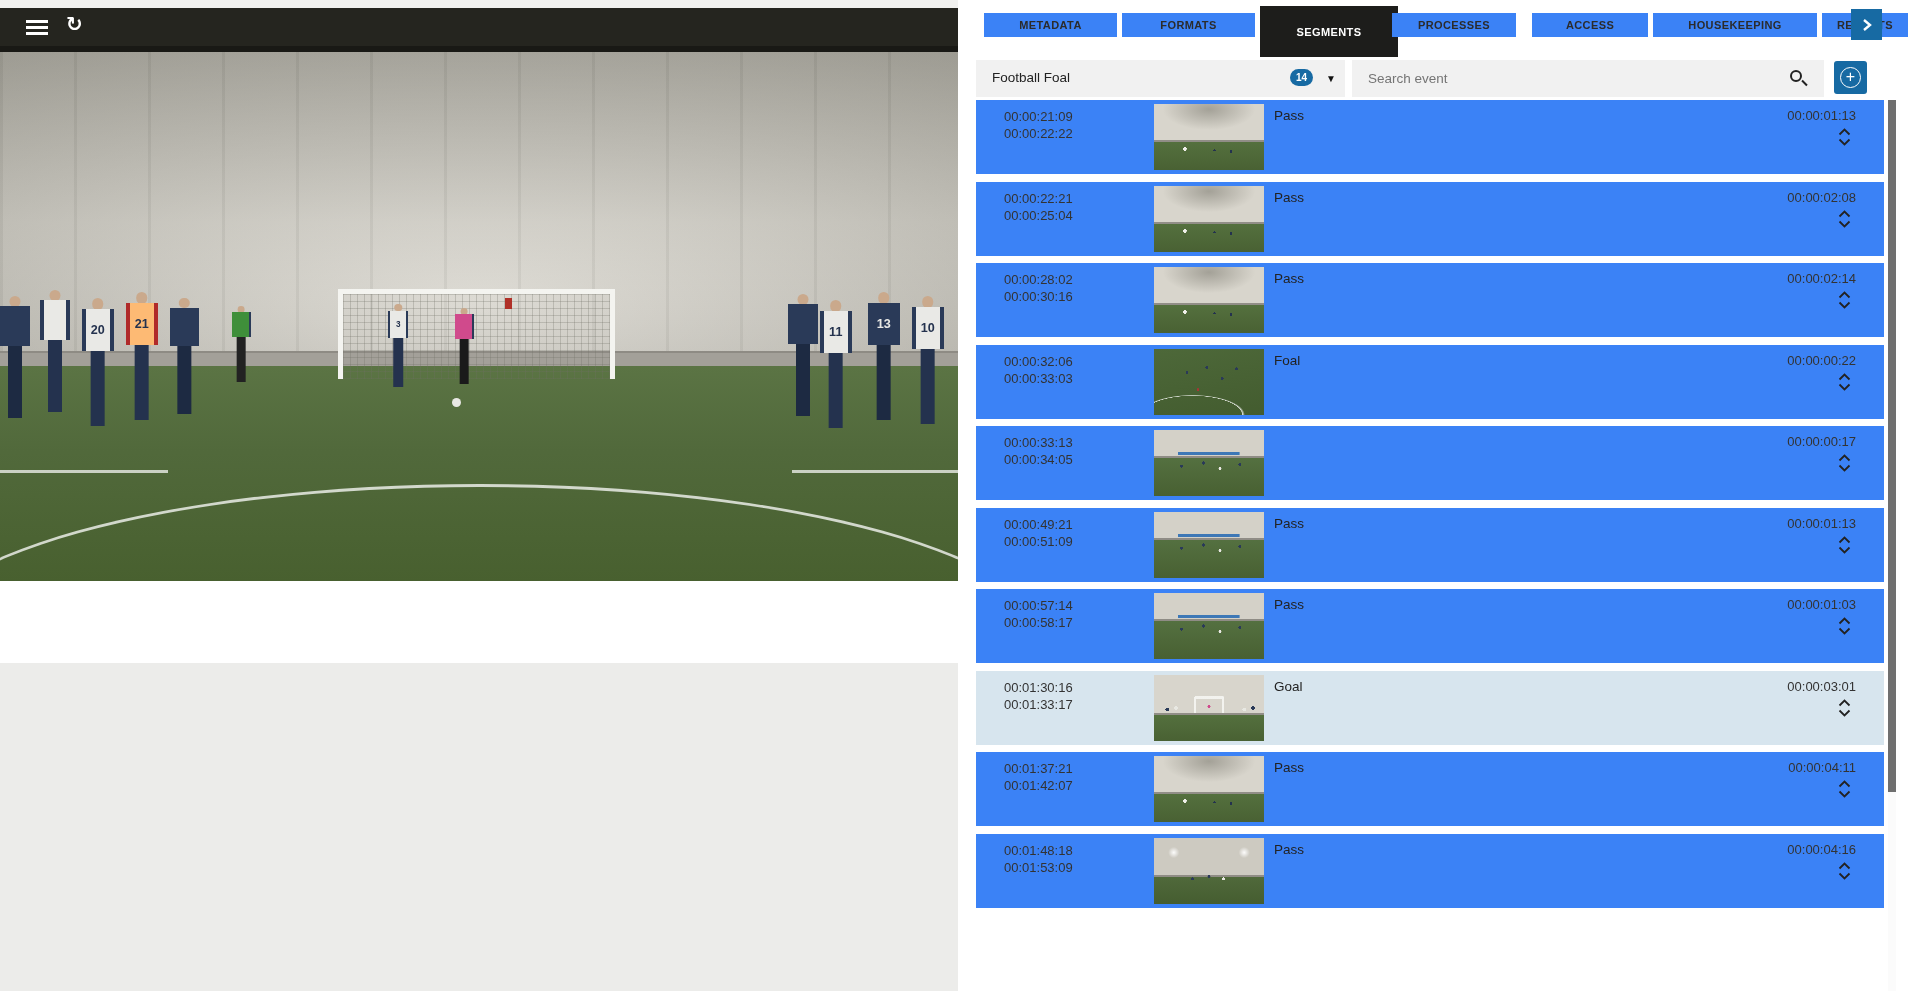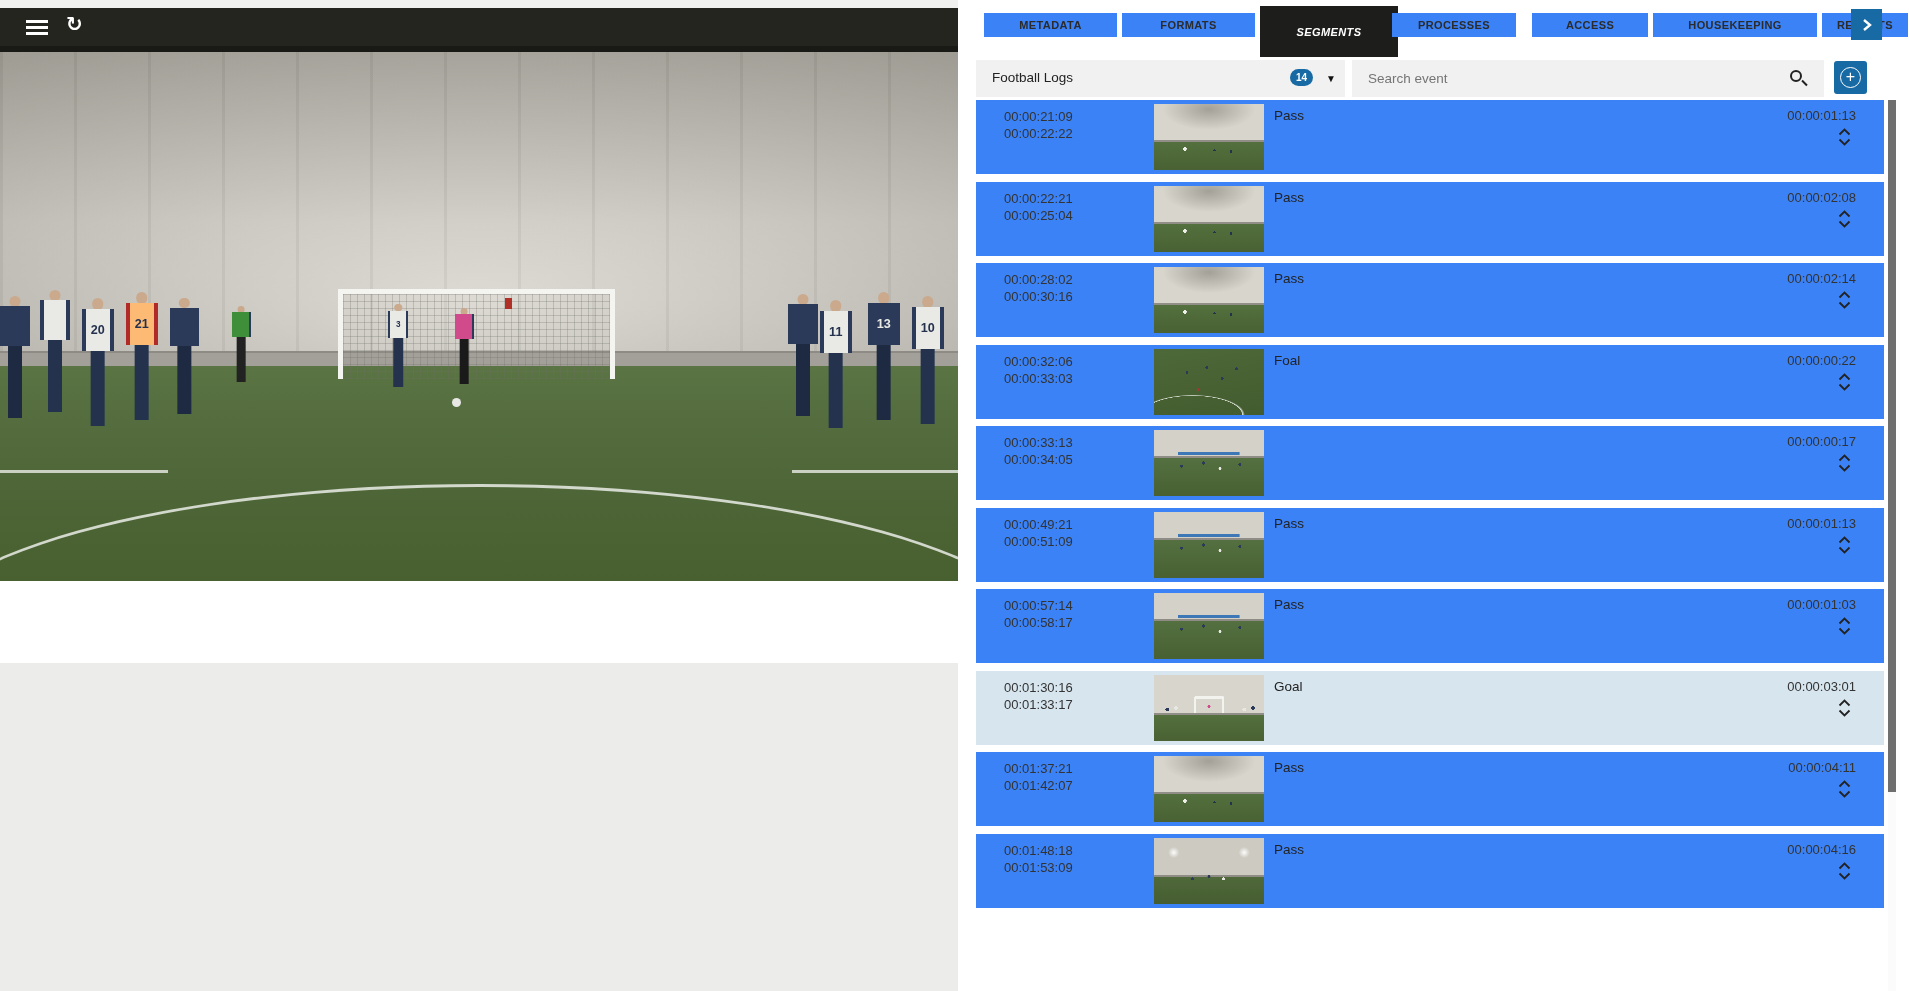--- a/index.html
+++ b/index.html
@@ -225,34 +225,34 @@
     
 
     
   </div>
 </div>
 
 <div id="right-panel">
   <div id="tabs">
       <div class="tab" style="left: 0px; width: 133px;">METADATA</div>
       <div class="tab" style="left: 138px; width: 133px;">FORMATS</div>
-      <div class="tab active" style="left: 276px; width: 138px; font-style: italic;">SEGMENTS</div>
+      <div class="tab active" style="left: 276px; width: 138px;">SEGMENTS</div>
       <div class="tab" style="left: 408px; width: 124px;">PROCESSES</div>
       <div class="tab" style="left: 548px; width: 116px;">ACCESS</div>
       <div class="tab" style="left: 669px; width: 164px;">HOUSEKEEPING</div>
       <div class="tab" style="left: 838px; width: 86px;">REPORTS</div>
     </div>
   <div id="tab-scroll-btn">
     <svg class="chev-svg" width="10" height="14" viewBox="0 0 10 14">
         <polyline points="2,2 8,7 2,12" fill="none" stroke="#fff" stroke-width="2.4"></polyline>
       </svg>
   </div>
 
   <div id="collection-select">
-    <span id="collection-label">Football Logs</span>
+    <span id="collection-label">Football Foal</span>
     <span id="collection-badge">14</span>
     <span id="collection-caret">▼</span>
   </div>
   <div id="search-box">
     <input id="search-input" placeholder="Search event" style="">
     <span id="search-icon"></span>
   </div>
   <div id="add-btn">
       <span class="circ">+</span>
     </div>

